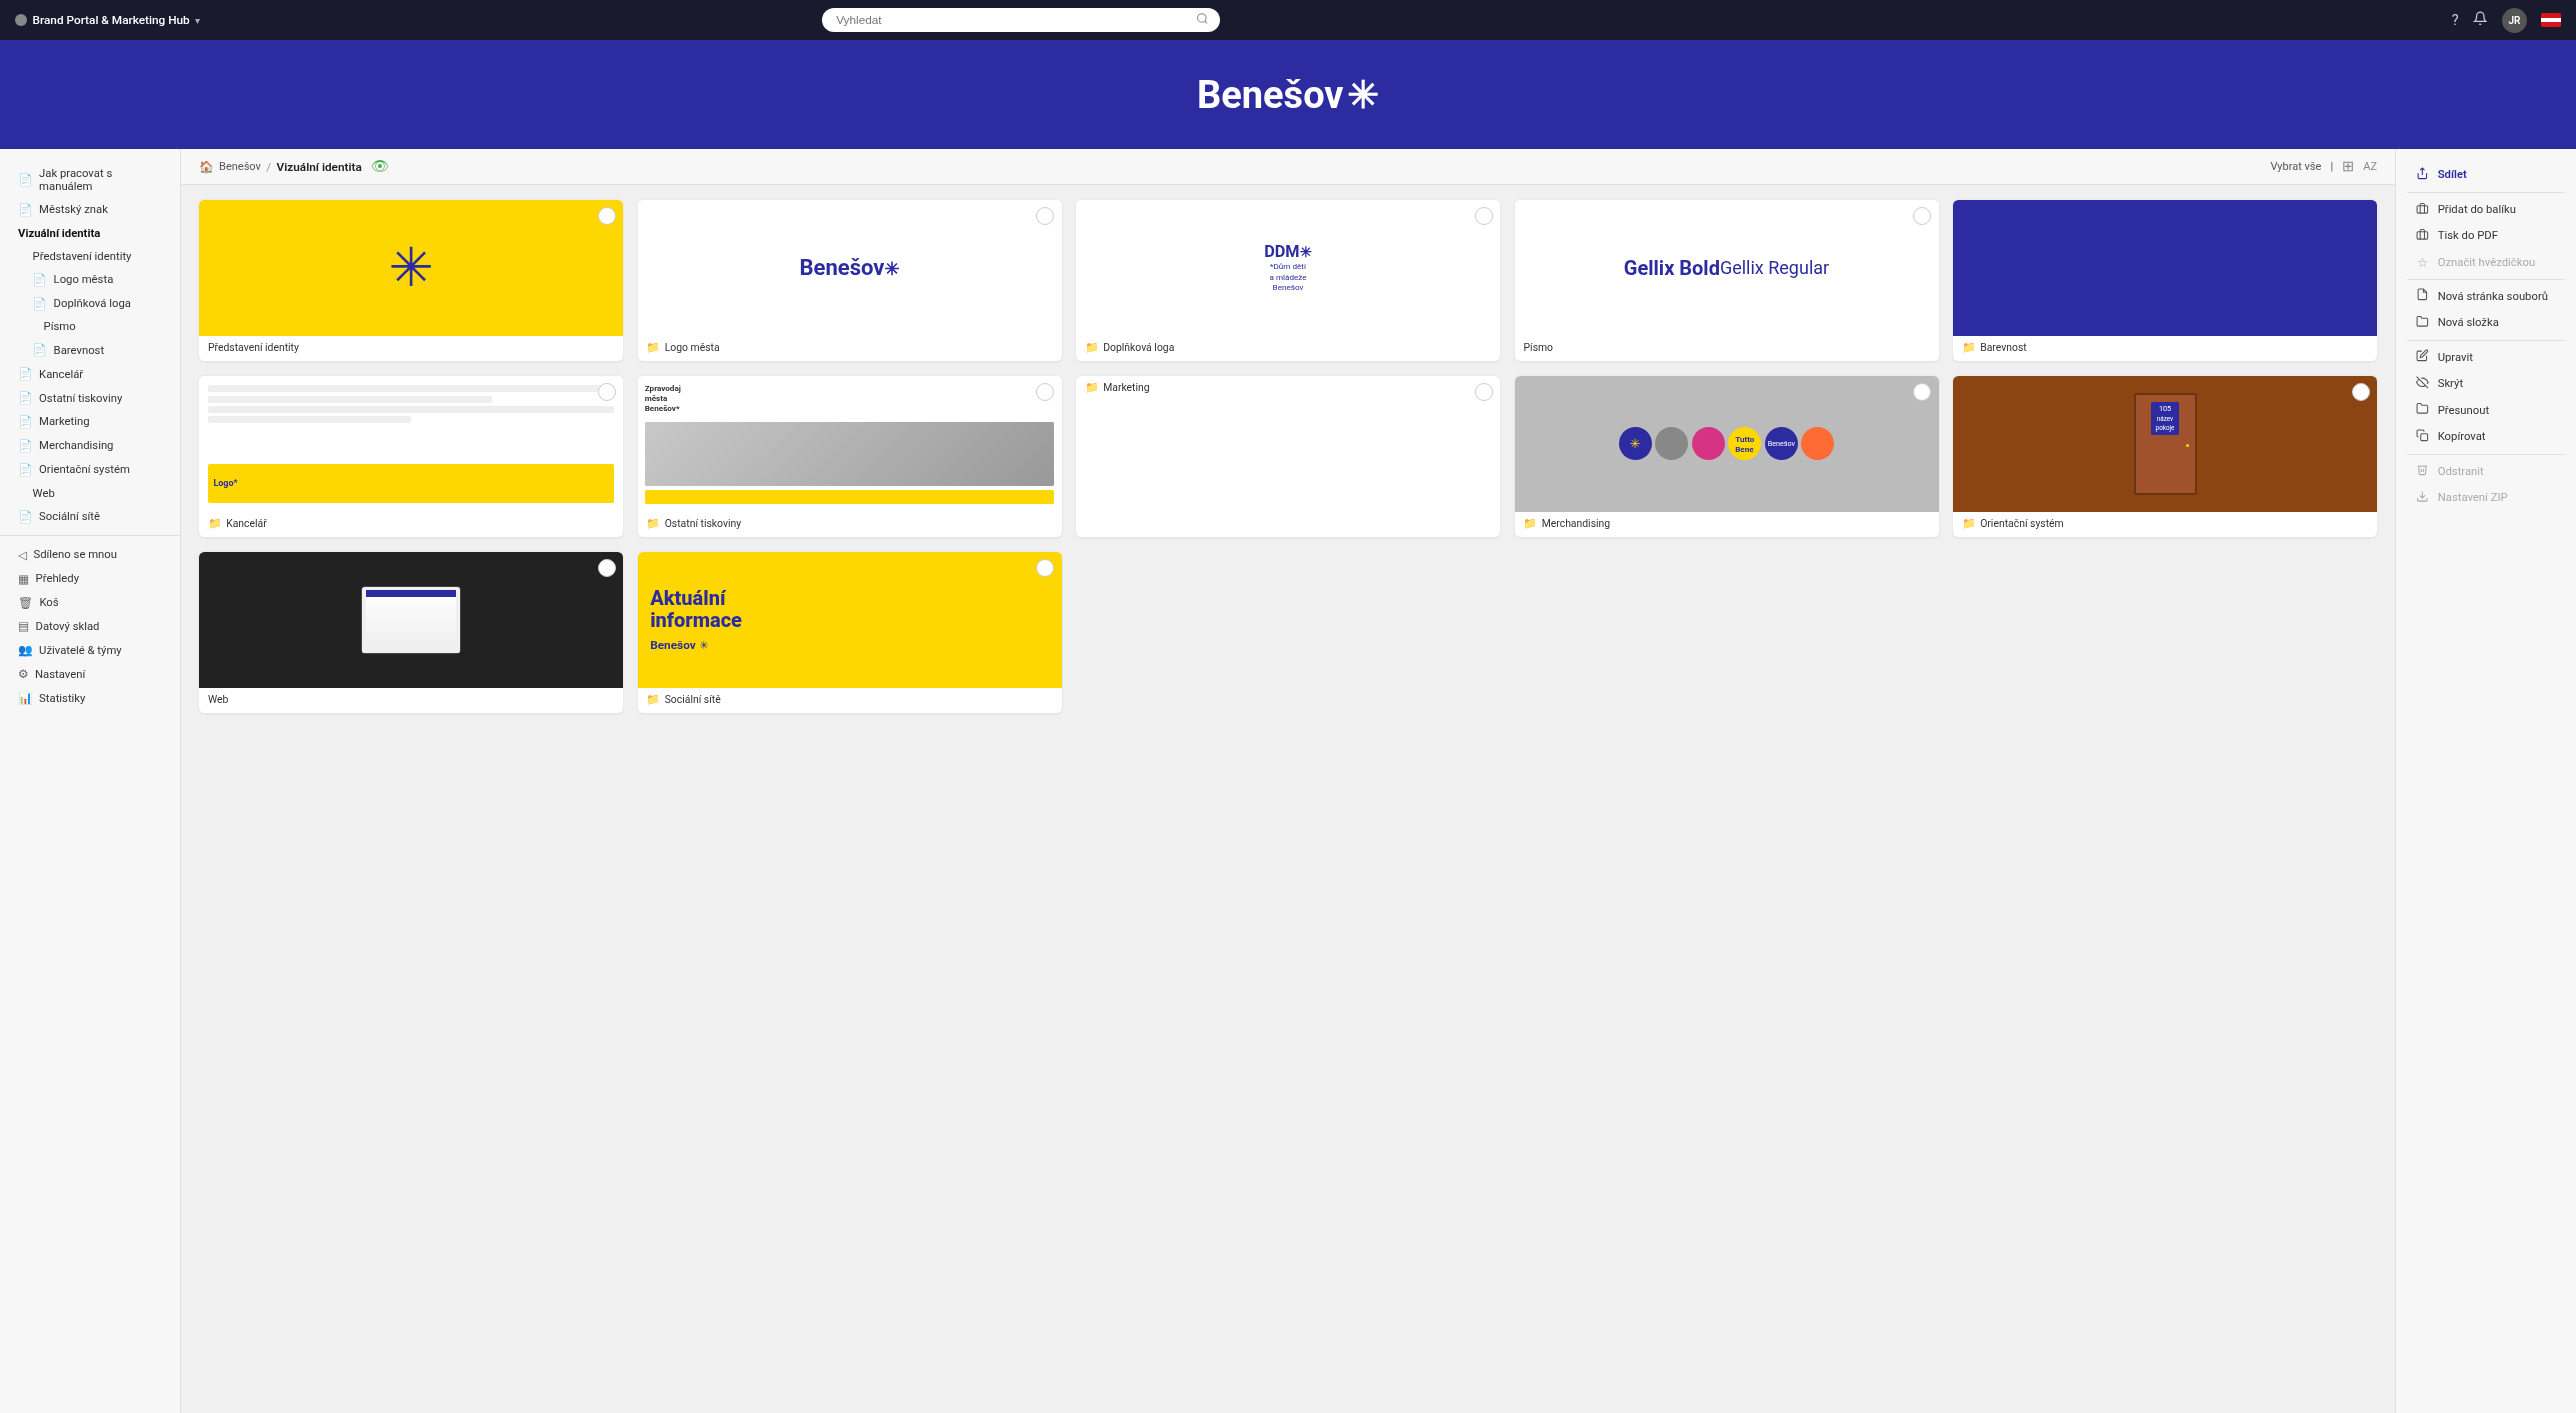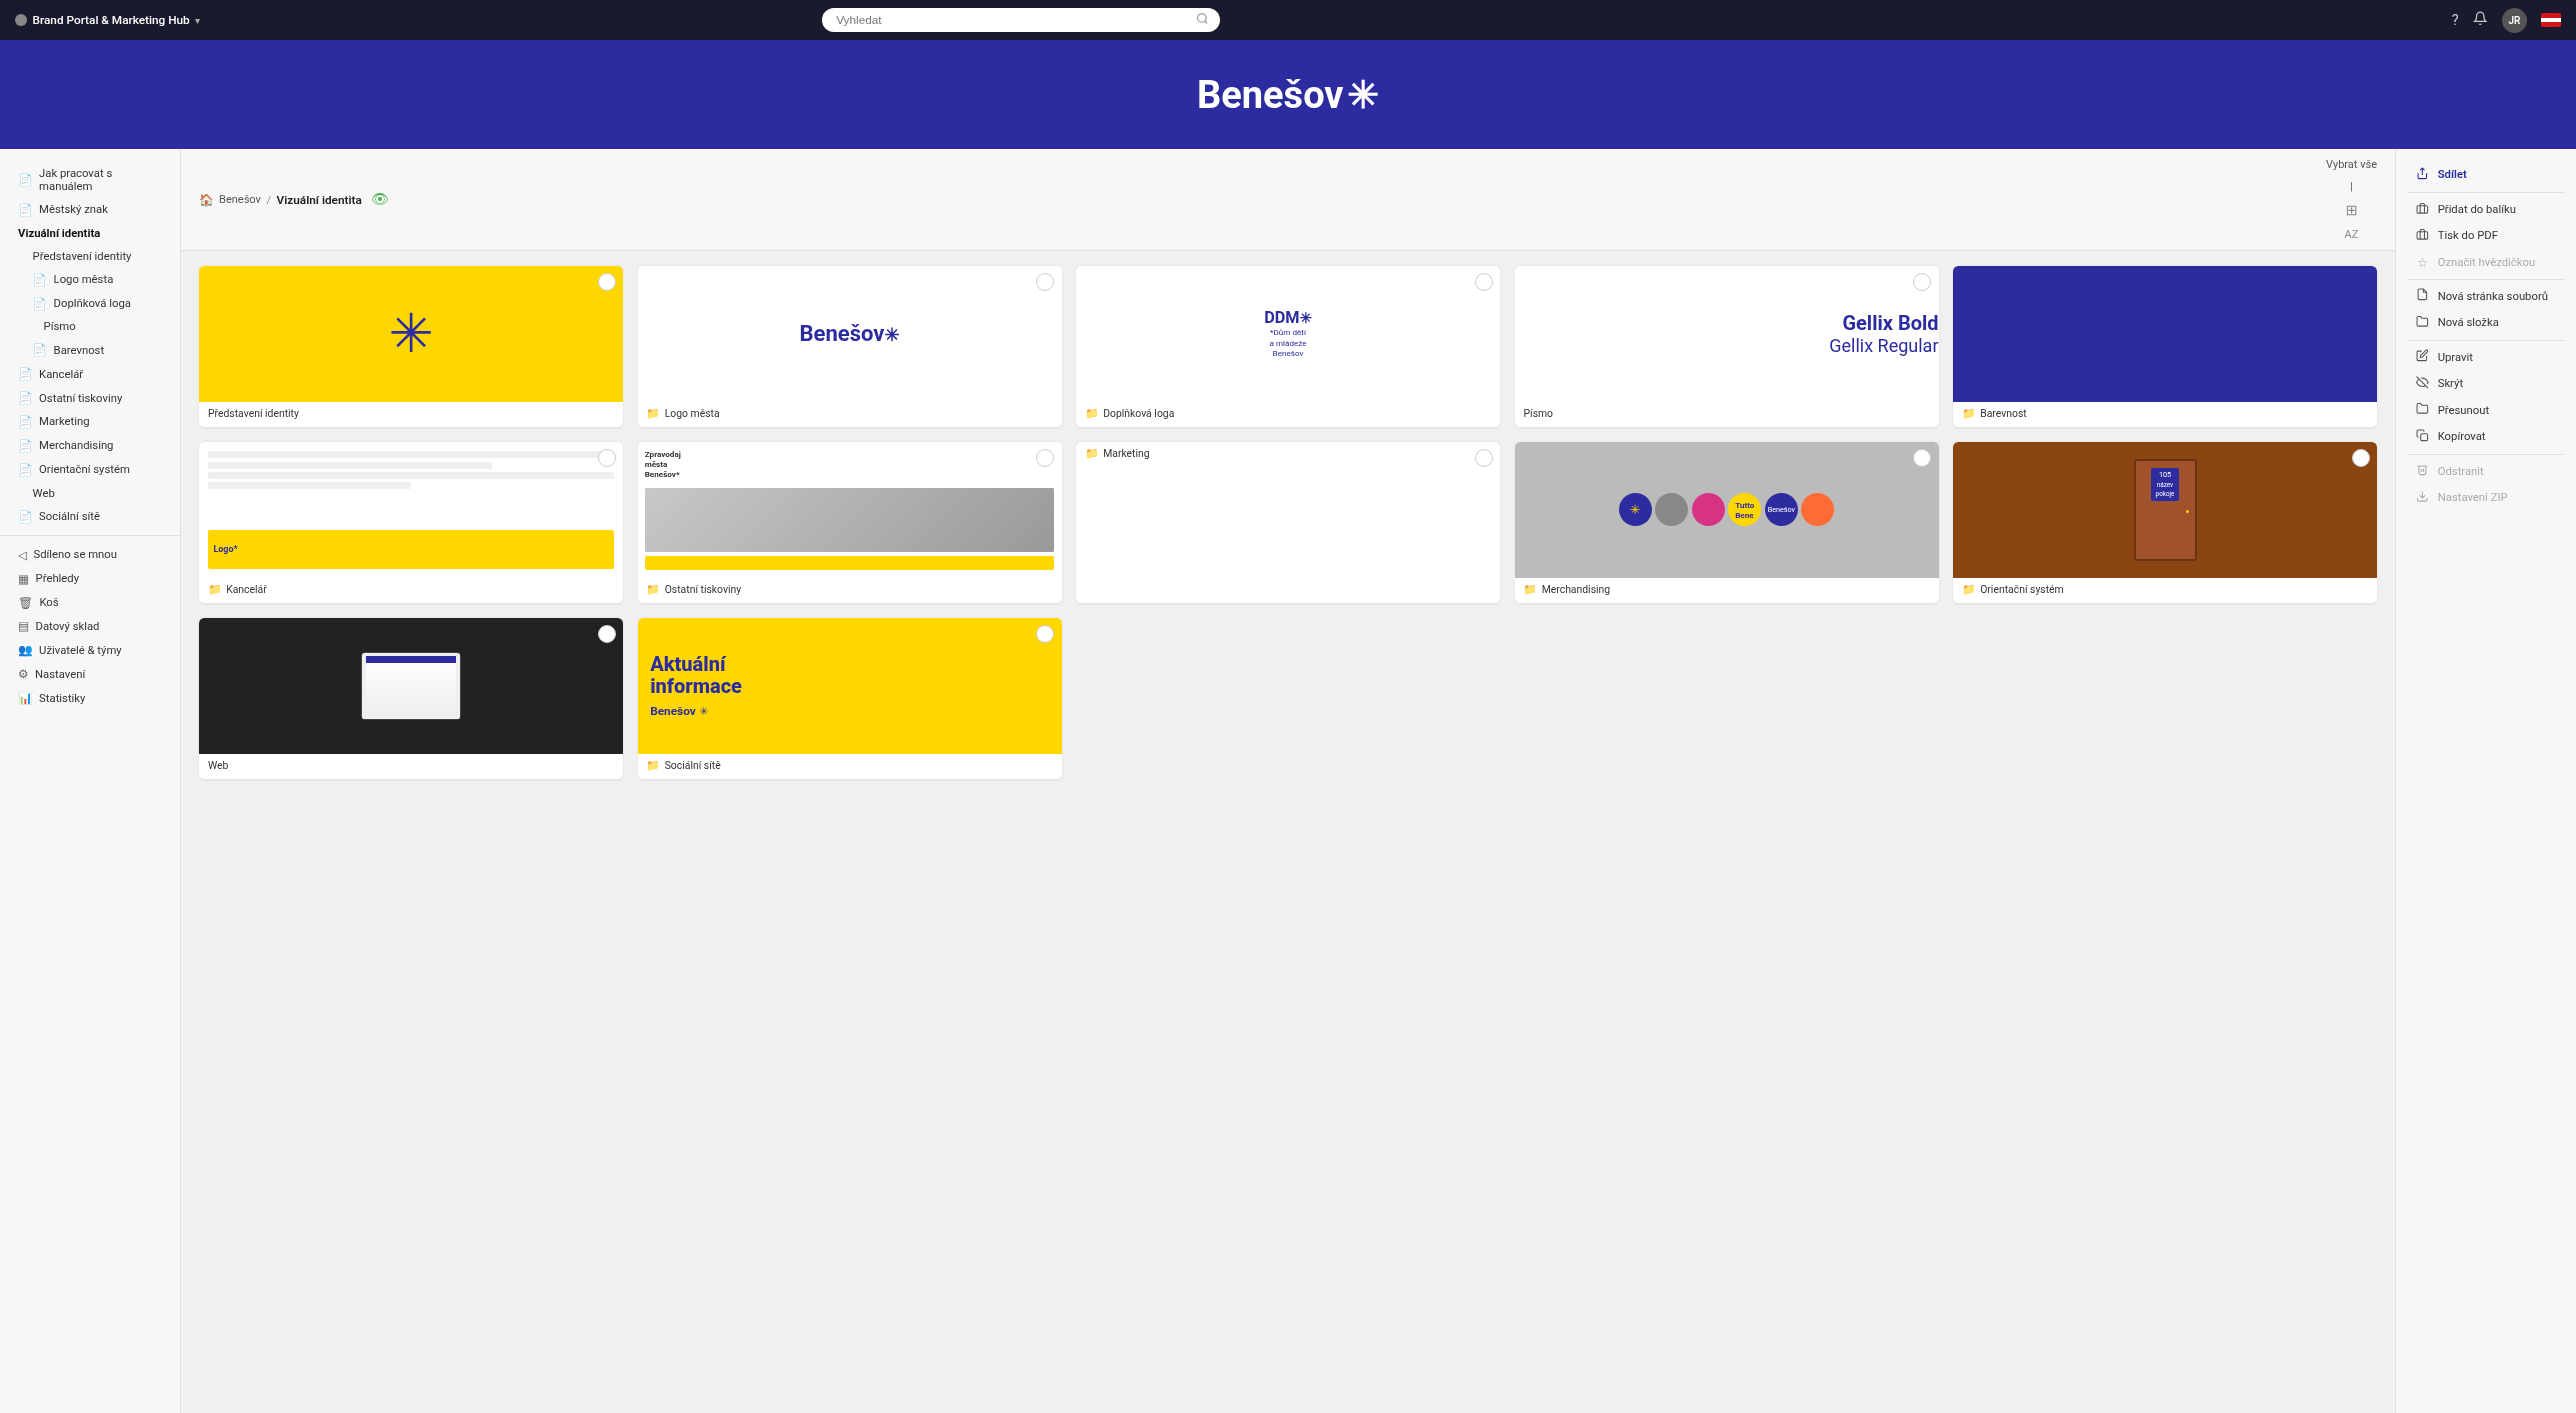--- a/index.html
+++ b/index.html
@@ -93,21 +93,21 @@
       align-items: center;
       padding: 9px 18px;
       background: #f7f7f7;
       border-bottom: 0.9px solid #e0e0e0;
       gap: 5.4px;
     }
     .breadcrumb-bar .bc-item { color: #555; font-size: 11px; cursor: pointer; }
     .breadcrumb-bar .bc-sep { color: #999; }
     .breadcrumb-bar .bc-current { font-weight: 600; color: #222; }
     .breadcrumb-bar .bc-eye { color: #4CAF50; font-size: 14.5px; margin-left: 3.6px; cursor: pointer; }
-    .breadcrumb-right { margin-left: auto; display: flex; align-items: center; gap: 9px; font-size: 11px; color: #555; flex-direction: column; }
+    .breadcrumb-right { margin-left: auto; display: flex; align-items: center; gap: 9px; font-size: 11px; color: #555; }
     .breadcrumb-right .select-all { cursor: pointer; }
     .breadcrumb-right .view-btn { cursor: pointer; font-size: 14.5px; color: #888; }
 
     
     .grid-area { padding: 14.5px 18px; }
     .grid { display: grid; grid-template-columns: repeat(5, 1fr); gap: 14.5px; }
     .grid-item {
       background: #fff;
       border-radius: 5.4px;
       overflow: hidden;
@@ -359,21 +359,21 @@
             <div style="color:#2c2ca0;font-size:8.1px;text-align:center;line-height:1.3;">*Dům dětí<br>a mládeže<br>Benešov</div>
           </div>
           <div class="grid-item-checkbox"></div>
           <div class="grid-label">
             <span class="folder-icon">📁</span>
             <span>Doplňková loga</span>
           </div>
         </div>
 
         <div class="grid-item">
-          <div class="grid-thumb thumb-white" style="flex-direction:column;align-items:flex-end;justify-content:center;gap:0;">
+          <div class="grid-thumb thumb-white" style="flex-direction:row;align-items:center;justify-content:center;gap:0;">
             <span style="color:#2c2ca0;font-size:20px;font-weight:700;">Gellix Bold</span>
             <span style="color:#2c2ca0;font-size:18px;">Gellix Regular</span>
           </div>
           <div class="grid-item-checkbox"></div>
           <div class="grid-label">
             <span>Písmo</span>
           </div>
         </div>
 
         <div class="grid-item">

